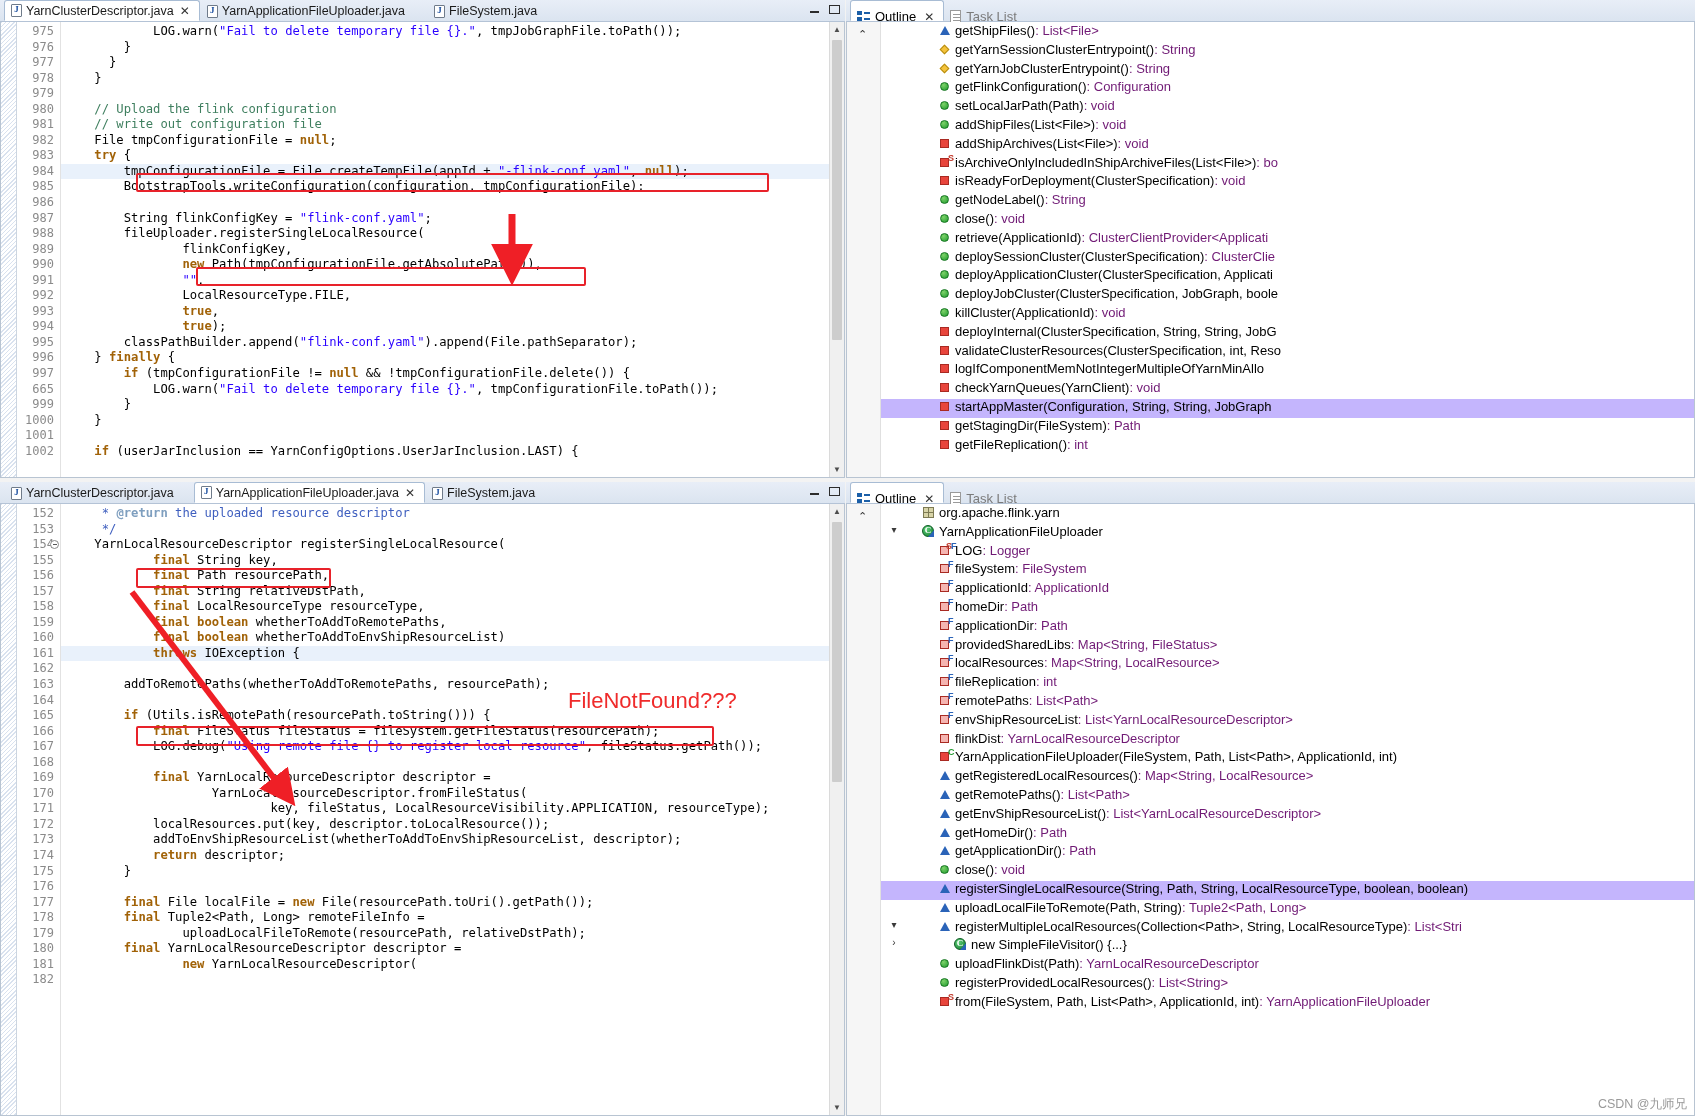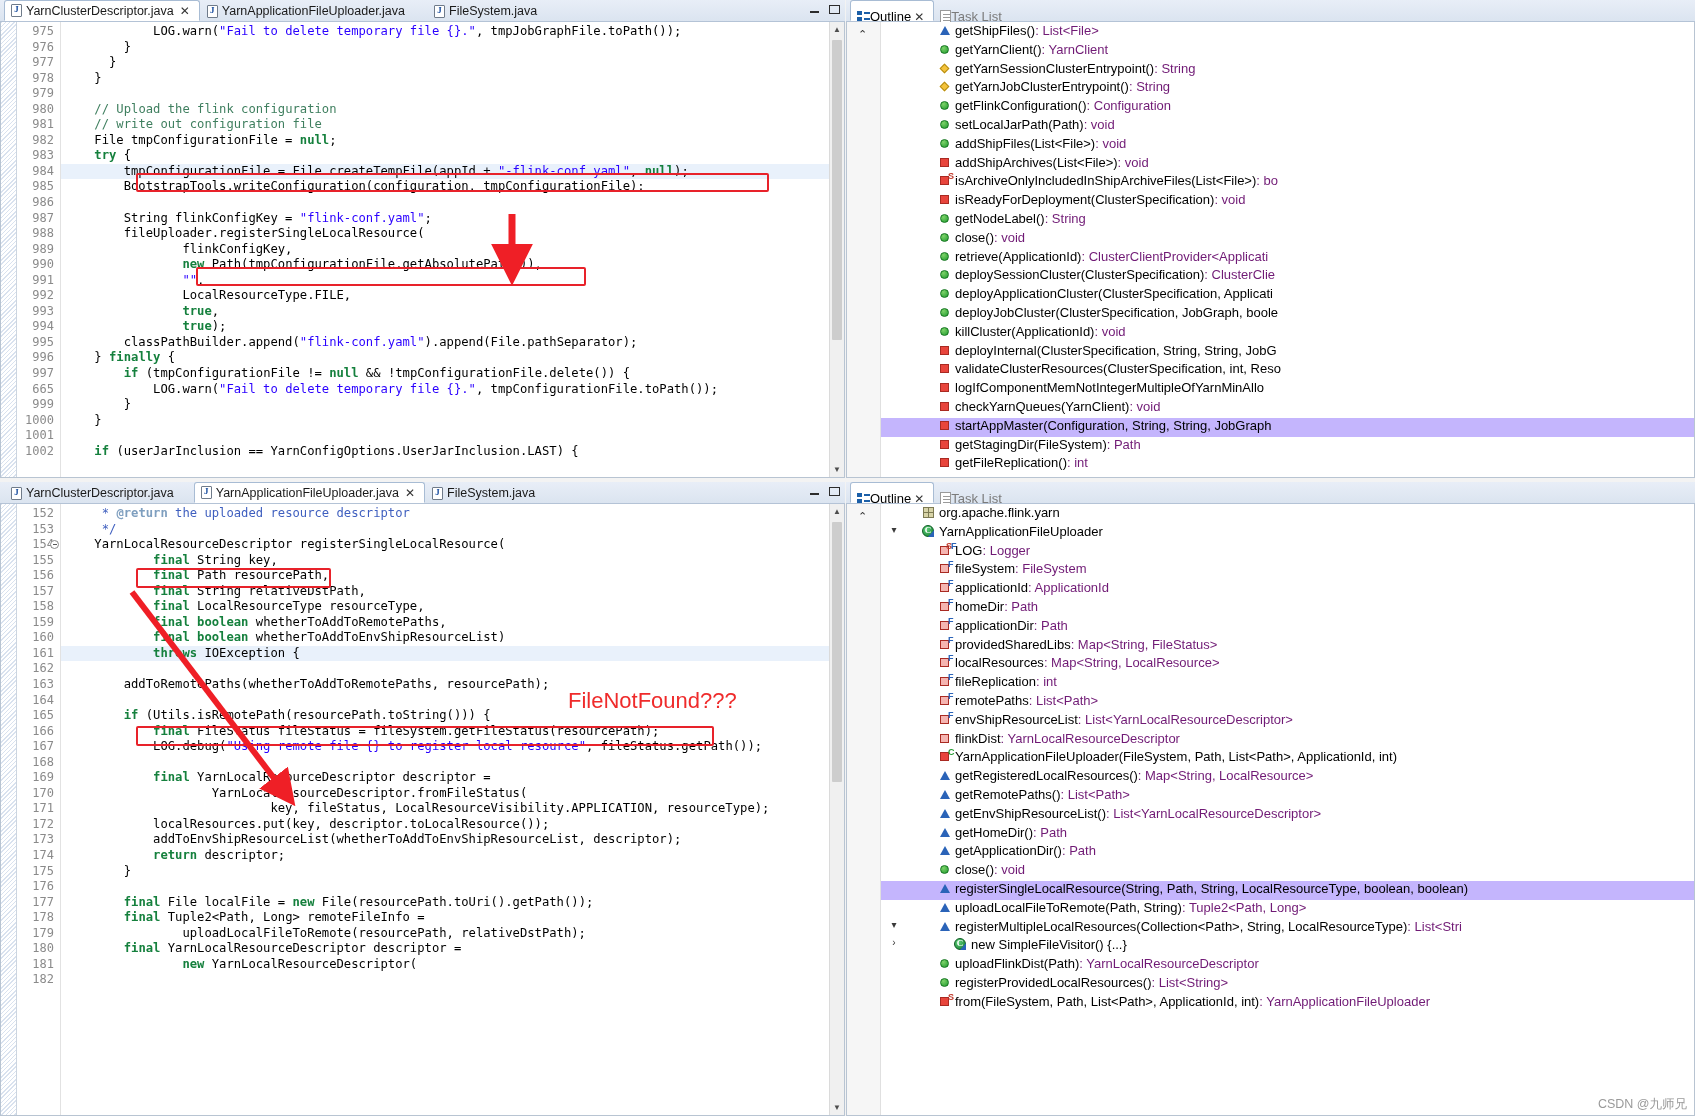--- a/index.html
+++ b/index.html
@@ -120,21 +120,21 @@
     font-size: 12.2px;
     overflow: hidden;
   }
   .cline {
     height: 15.55px; line-height: 15.55px;
     white-space: pre;
     padding-left: 4px;
     color: #000000;
   }
   .cline.hl { background: #e9f1fb; }
-  .kw { color: #15803d; font-weight: bold; }
+  .kw { color: #a16207; font-weight: bold; }
   .str { color: #2a00ff; }
   .cmt { color: #3f7f5f; }
   .jdoc { color: #3f5fbf; }
   .jdoctag { color: #7f9fbf; font-weight: bold; }
 
   
   .vscroll {
     width: 15px; flex: none;
     background: #f0f0f0;
     border-left: 1px solid #dadada;
@@ -154,21 +154,21 @@
 
   
   .outline-panel { position: absolute; background: #ffffff; }
   .outline-tabbar {
     height: 22px;
     background: linear-gradient(to bottom,#e8eef7,#dbe4f0);
     border-bottom: 1px solid #b4c3d6;
     display: flex; align-items: flex-end; padding-left: 4px;
   }
   .otab {
-    display: flex; align-items: center; 
+    display: flex; align-items: center; gap: 5px;
     height: 21px; padding: 12px 9px 0 6px;
     font-size: 13px; white-space: nowrap; cursor: default;
   }
   .otab.active {
     background: #ffffff;
     border: 1px solid #a8bcd4; border-bottom: 1px solid #ffffff;
     border-radius: 3px 3px 0 0; color: #000; font-weight: normal;
   }
   .otab.inactive { color: #7b7b7b; }
   .outline-icon {
@@ -532,29 +532,20 @@
             <span class="badgewrap">
               <span class="ic ic-bluetri"></span>
             </span>
             <span class="mname">getShipFiles()</span>
             <span class="mtype"> : List&lt;File&gt;</span>
           </div>
           <div class="orow">
             <span class="twisty"></span>
             <span class="indent" style="width: 36px;"></span>
             <span class="badgewrap">
-              <span class="ic ic-greencircle"></span>
-            </span>
-            <span class="mname">getYarnClient()</span>
-            <span class="mtype"> : YarnClient</span>
-          </div>
-          <div class="orow">
-            <span class="twisty"></span>
-            <span class="indent" style="width: 36px;"></span>
-            <span class="badgewrap">
               <span class="ic ic-yellowdia"></span>
             </span>
             <span class="mname">getYarnSessionClusterEntrypoint()</span>
             <span class="mtype"> : String</span>
           </div>
           <div class="orow">
             <span class="twisty"></span>
             <span class="indent" style="width: 36px;"></span>
             <span class="badgewrap">
               <span class="ic ic-yellowdia"></span>

